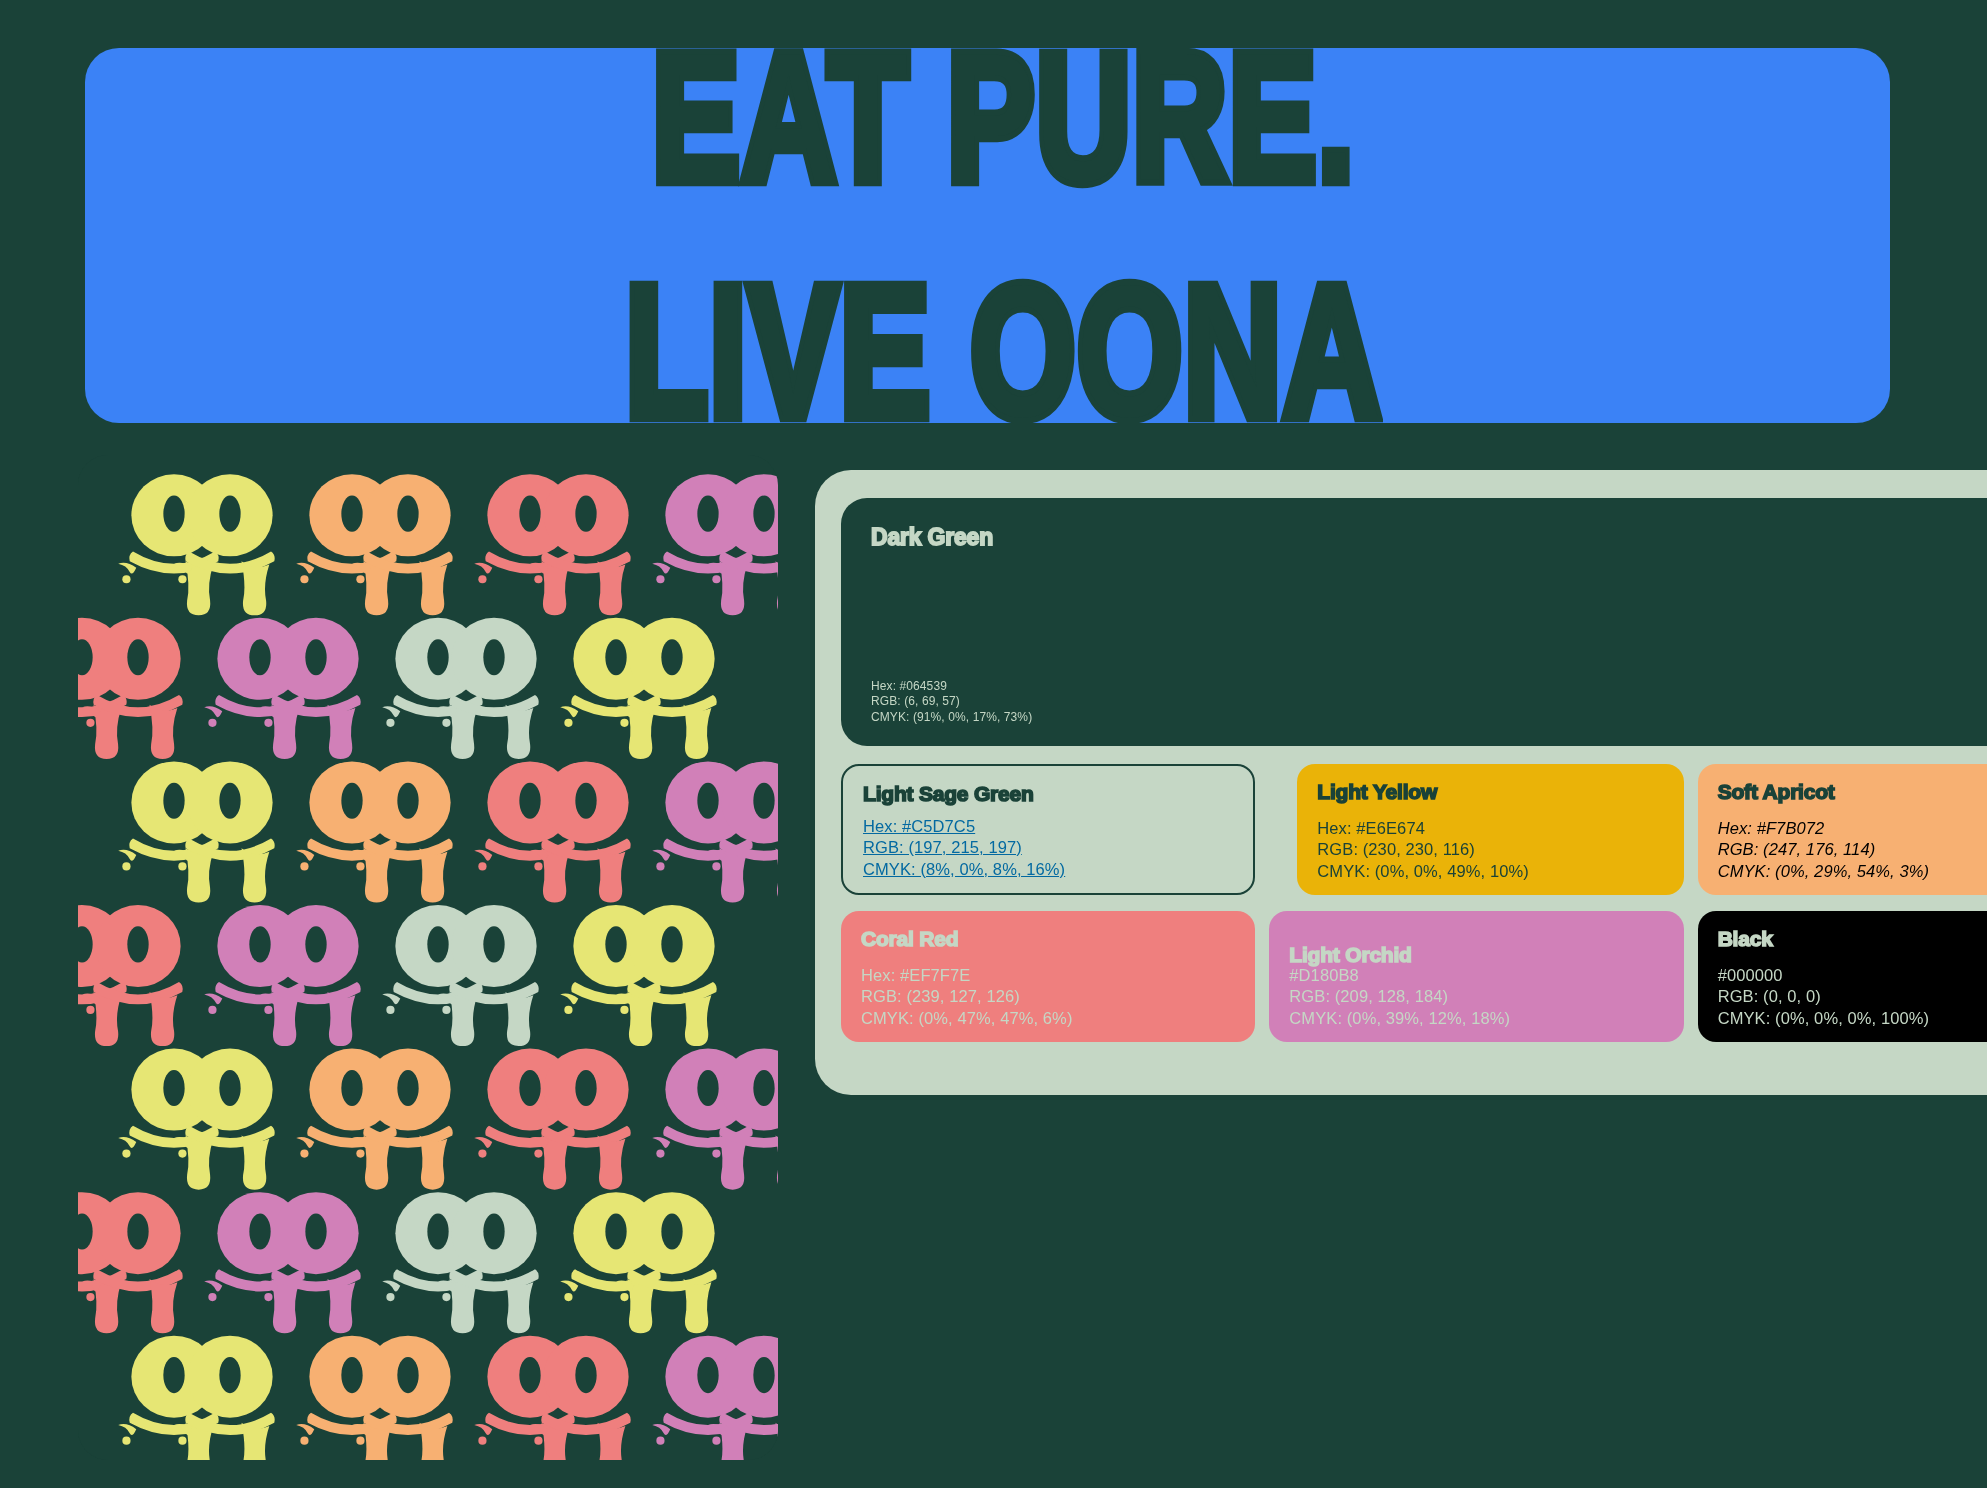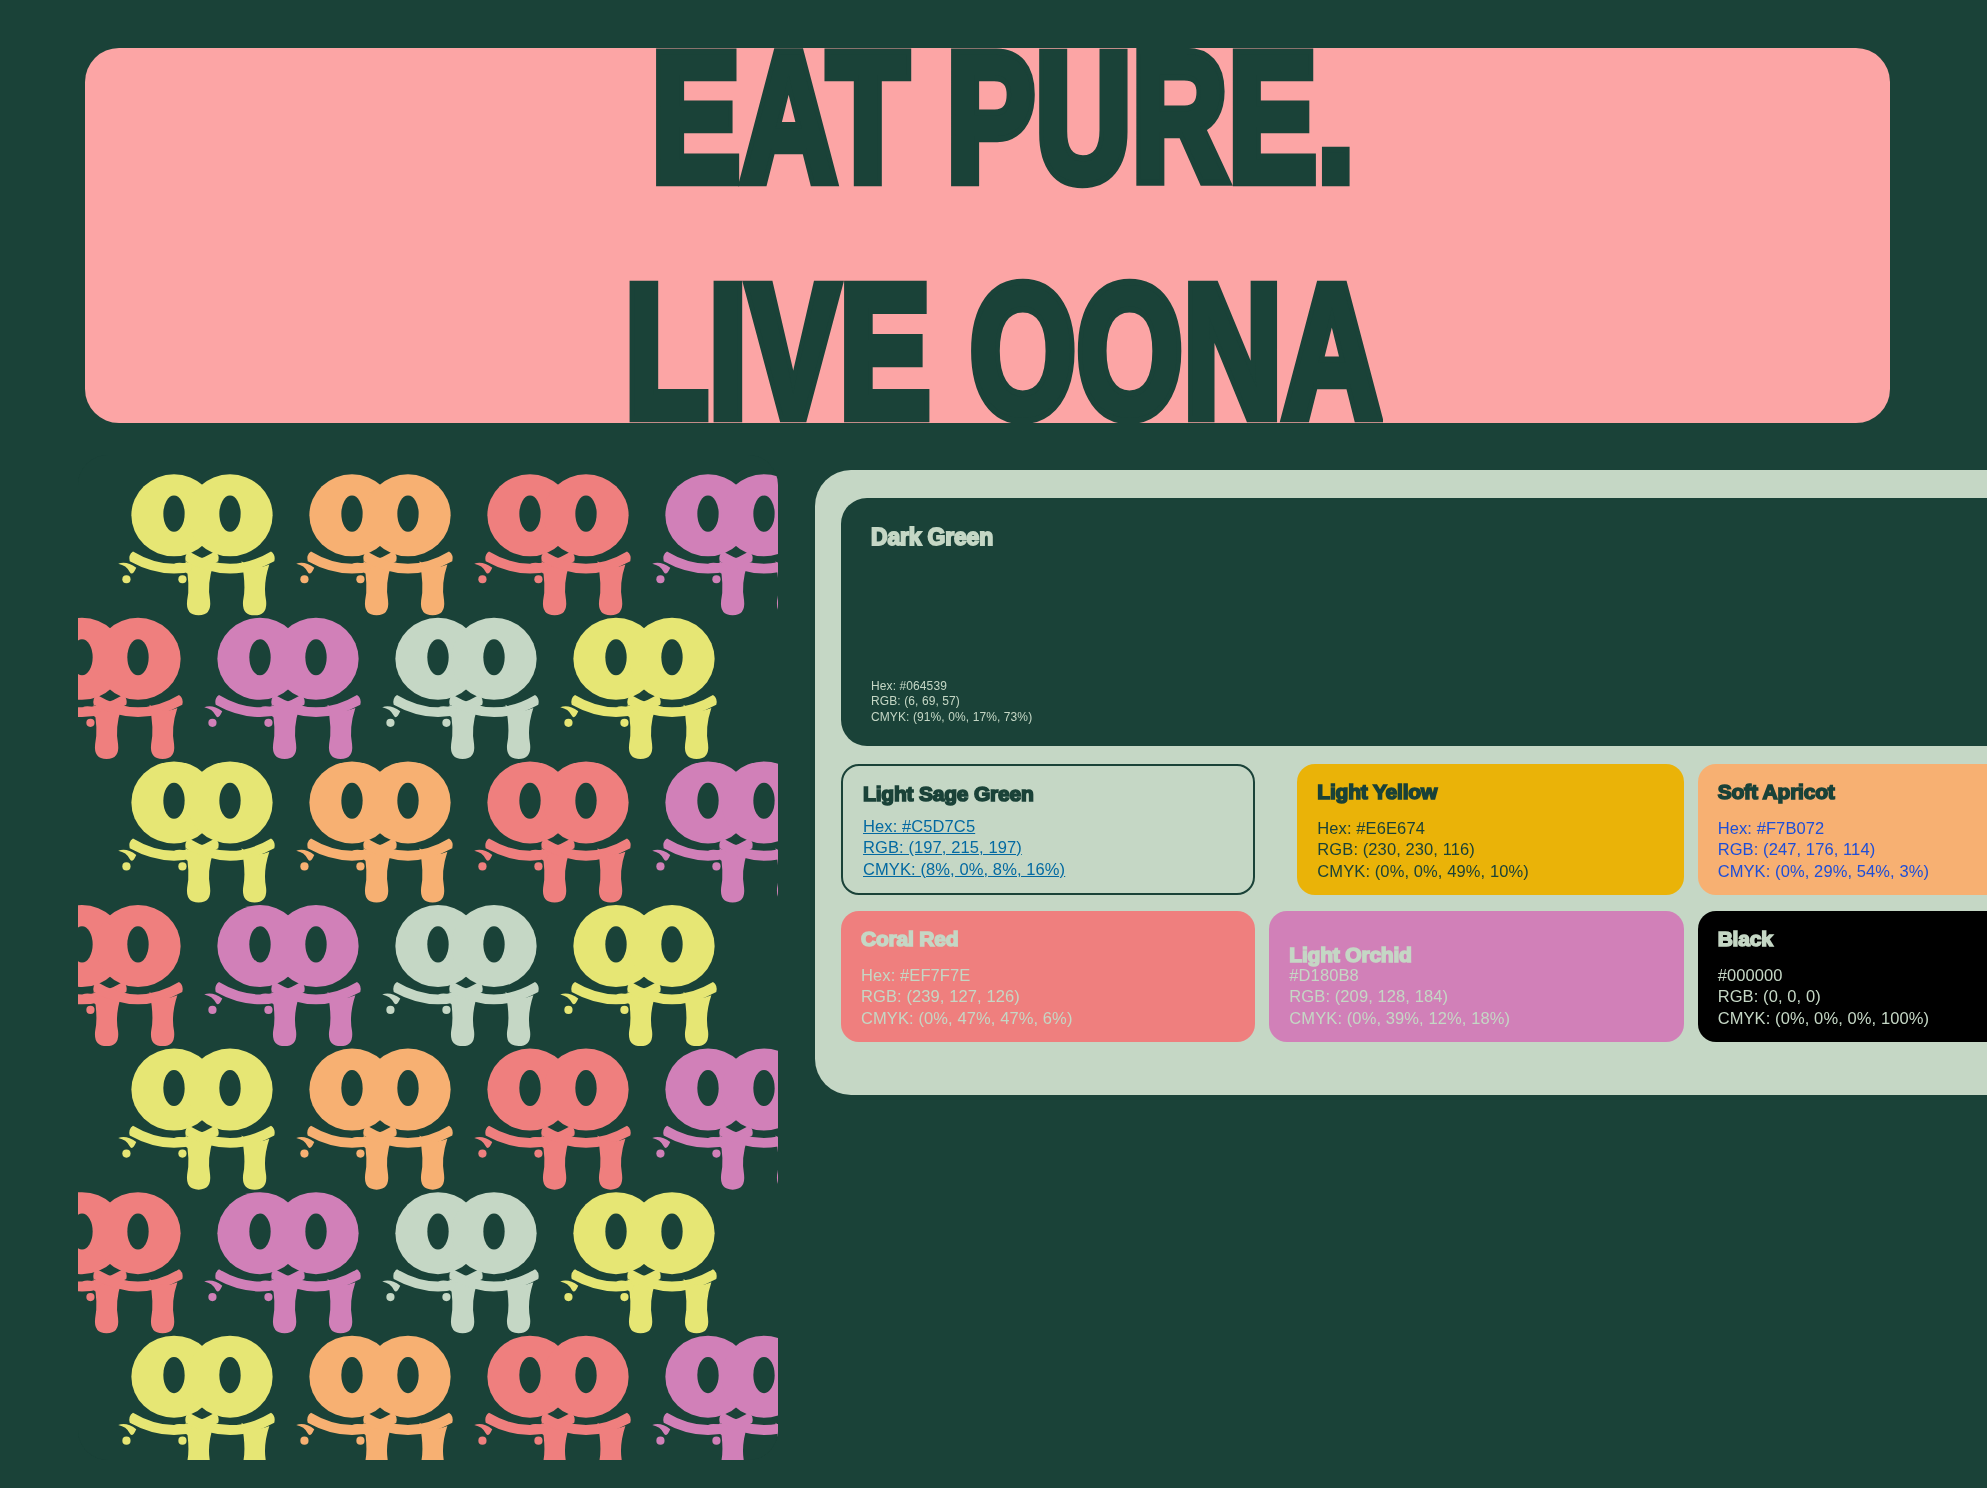--- a/index.html
+++ b/index.html
@@ -129,21 +129,21 @@
     font-size: 12px;
     line-height: 1.32;
     color: #C5D7C5;
   }
 
   .outlined { border: 2.5px solid #1A4238; }
 </style>
 </head>
 <body style="background: rgb(26, 66, 56);">
 
-<div class="headline-card" style="background: #fca5a5; padding-left: 32px;">
+<div class="headline-card" style="background: #3b82f6; padding-left: 32px;">
   <div class="headline-line l1" style="color: rgb(26, 66, 56); -webkit-text-stroke: 9px rgb(26, 66, 56);">EAT PURE.</div>
   <div class="headline-line l2" style="color: rgb(26, 66, 56); -webkit-text-stroke: 9px rgb(26, 66, 56);">LIVE OONA</div>
 </div>
 
 <div class="pattern-panel">
   <svg class="pattern-svg" viewBox="0 0 700 1005" preserveAspectRatio="none">
     <defs>
       <g id="donut-motif">
 
         <path d="M-46 64 q-12 -9 -22 -5 q10 2 14 10 q3 6 8 -5z"></path>
@@ -409,21 +409,21 @@
 
     <div class="swatch" style="background: #eab308; margin-left: 28px;">
       <div class="sw-name" style="color: rgb(26, 66, 56); -webkit-text-stroke: 1.6px rgb(26, 66, 56);">Light Yellow</div>
       <div class="sw-meta" style="color: rgb(26, 66, 56);">Hex: #E6E674
 RGB: (230, 230, 116)
 CMYK: (0%, 0%, 49%, 10%)</div>
     </div>
 
     <div class="swatch" style="background: rgb(247, 176, 114);">
       <div class="sw-name" style="color: rgb(26, 66, 56); -webkit-text-stroke: 1.6px rgb(26, 66, 56);">Soft Apricot</div>
-      <div class="sw-meta" style="color: #1d4ed8;">Hex: #F7B072
+      <div class="sw-meta" style="color: #000000; font-style: italic;">Hex: #F7B072
 RGB: (247, 176, 114)
 CMYK: (0%, 29%, 54%, 3%)</div>
     </div>
 
     <div class="swatch" style="background: rgb(239, 127, 126);">
       <div class="sw-name" style="color: rgb(197, 215, 197); -webkit-text-stroke: 1.6px rgb(197, 215, 197);">Coral Red</div>
       <div class="sw-meta" style="color: rgb(197, 215, 197);">Hex: #EF7F7E
 RGB: (239, 127, 126)
 CMYK: (0%, 47%, 47%, 6%)</div>
     </div>

